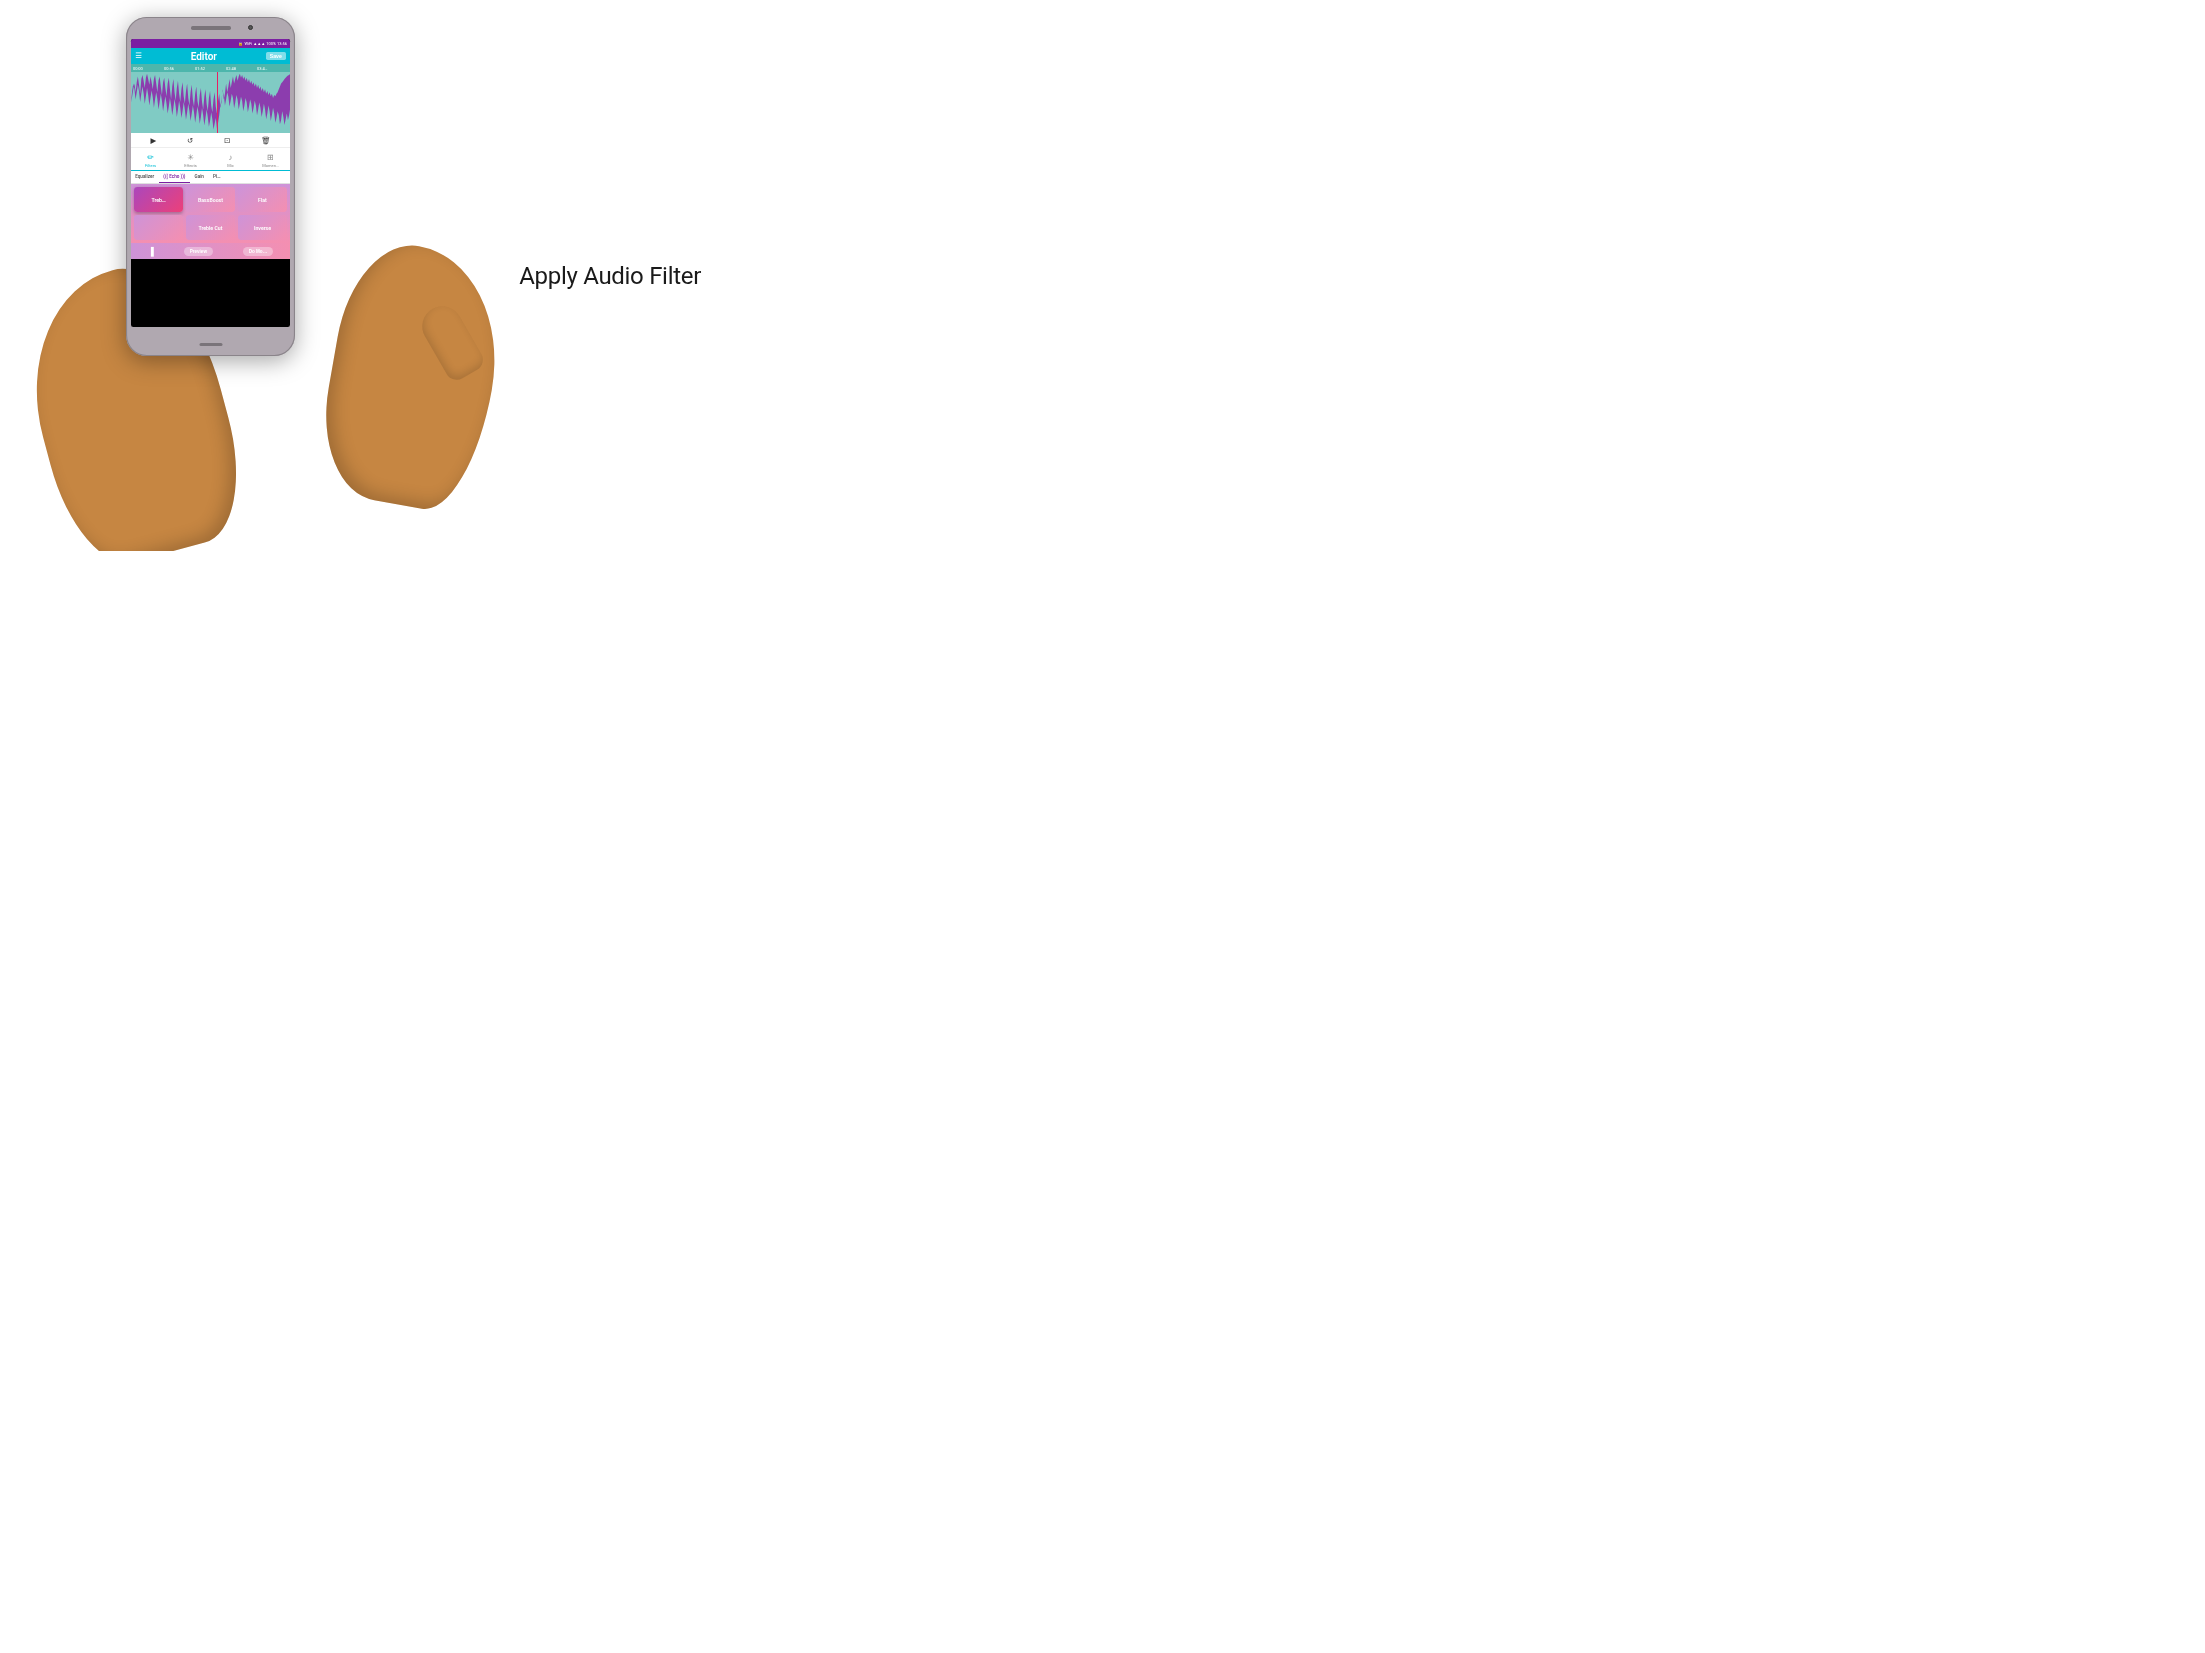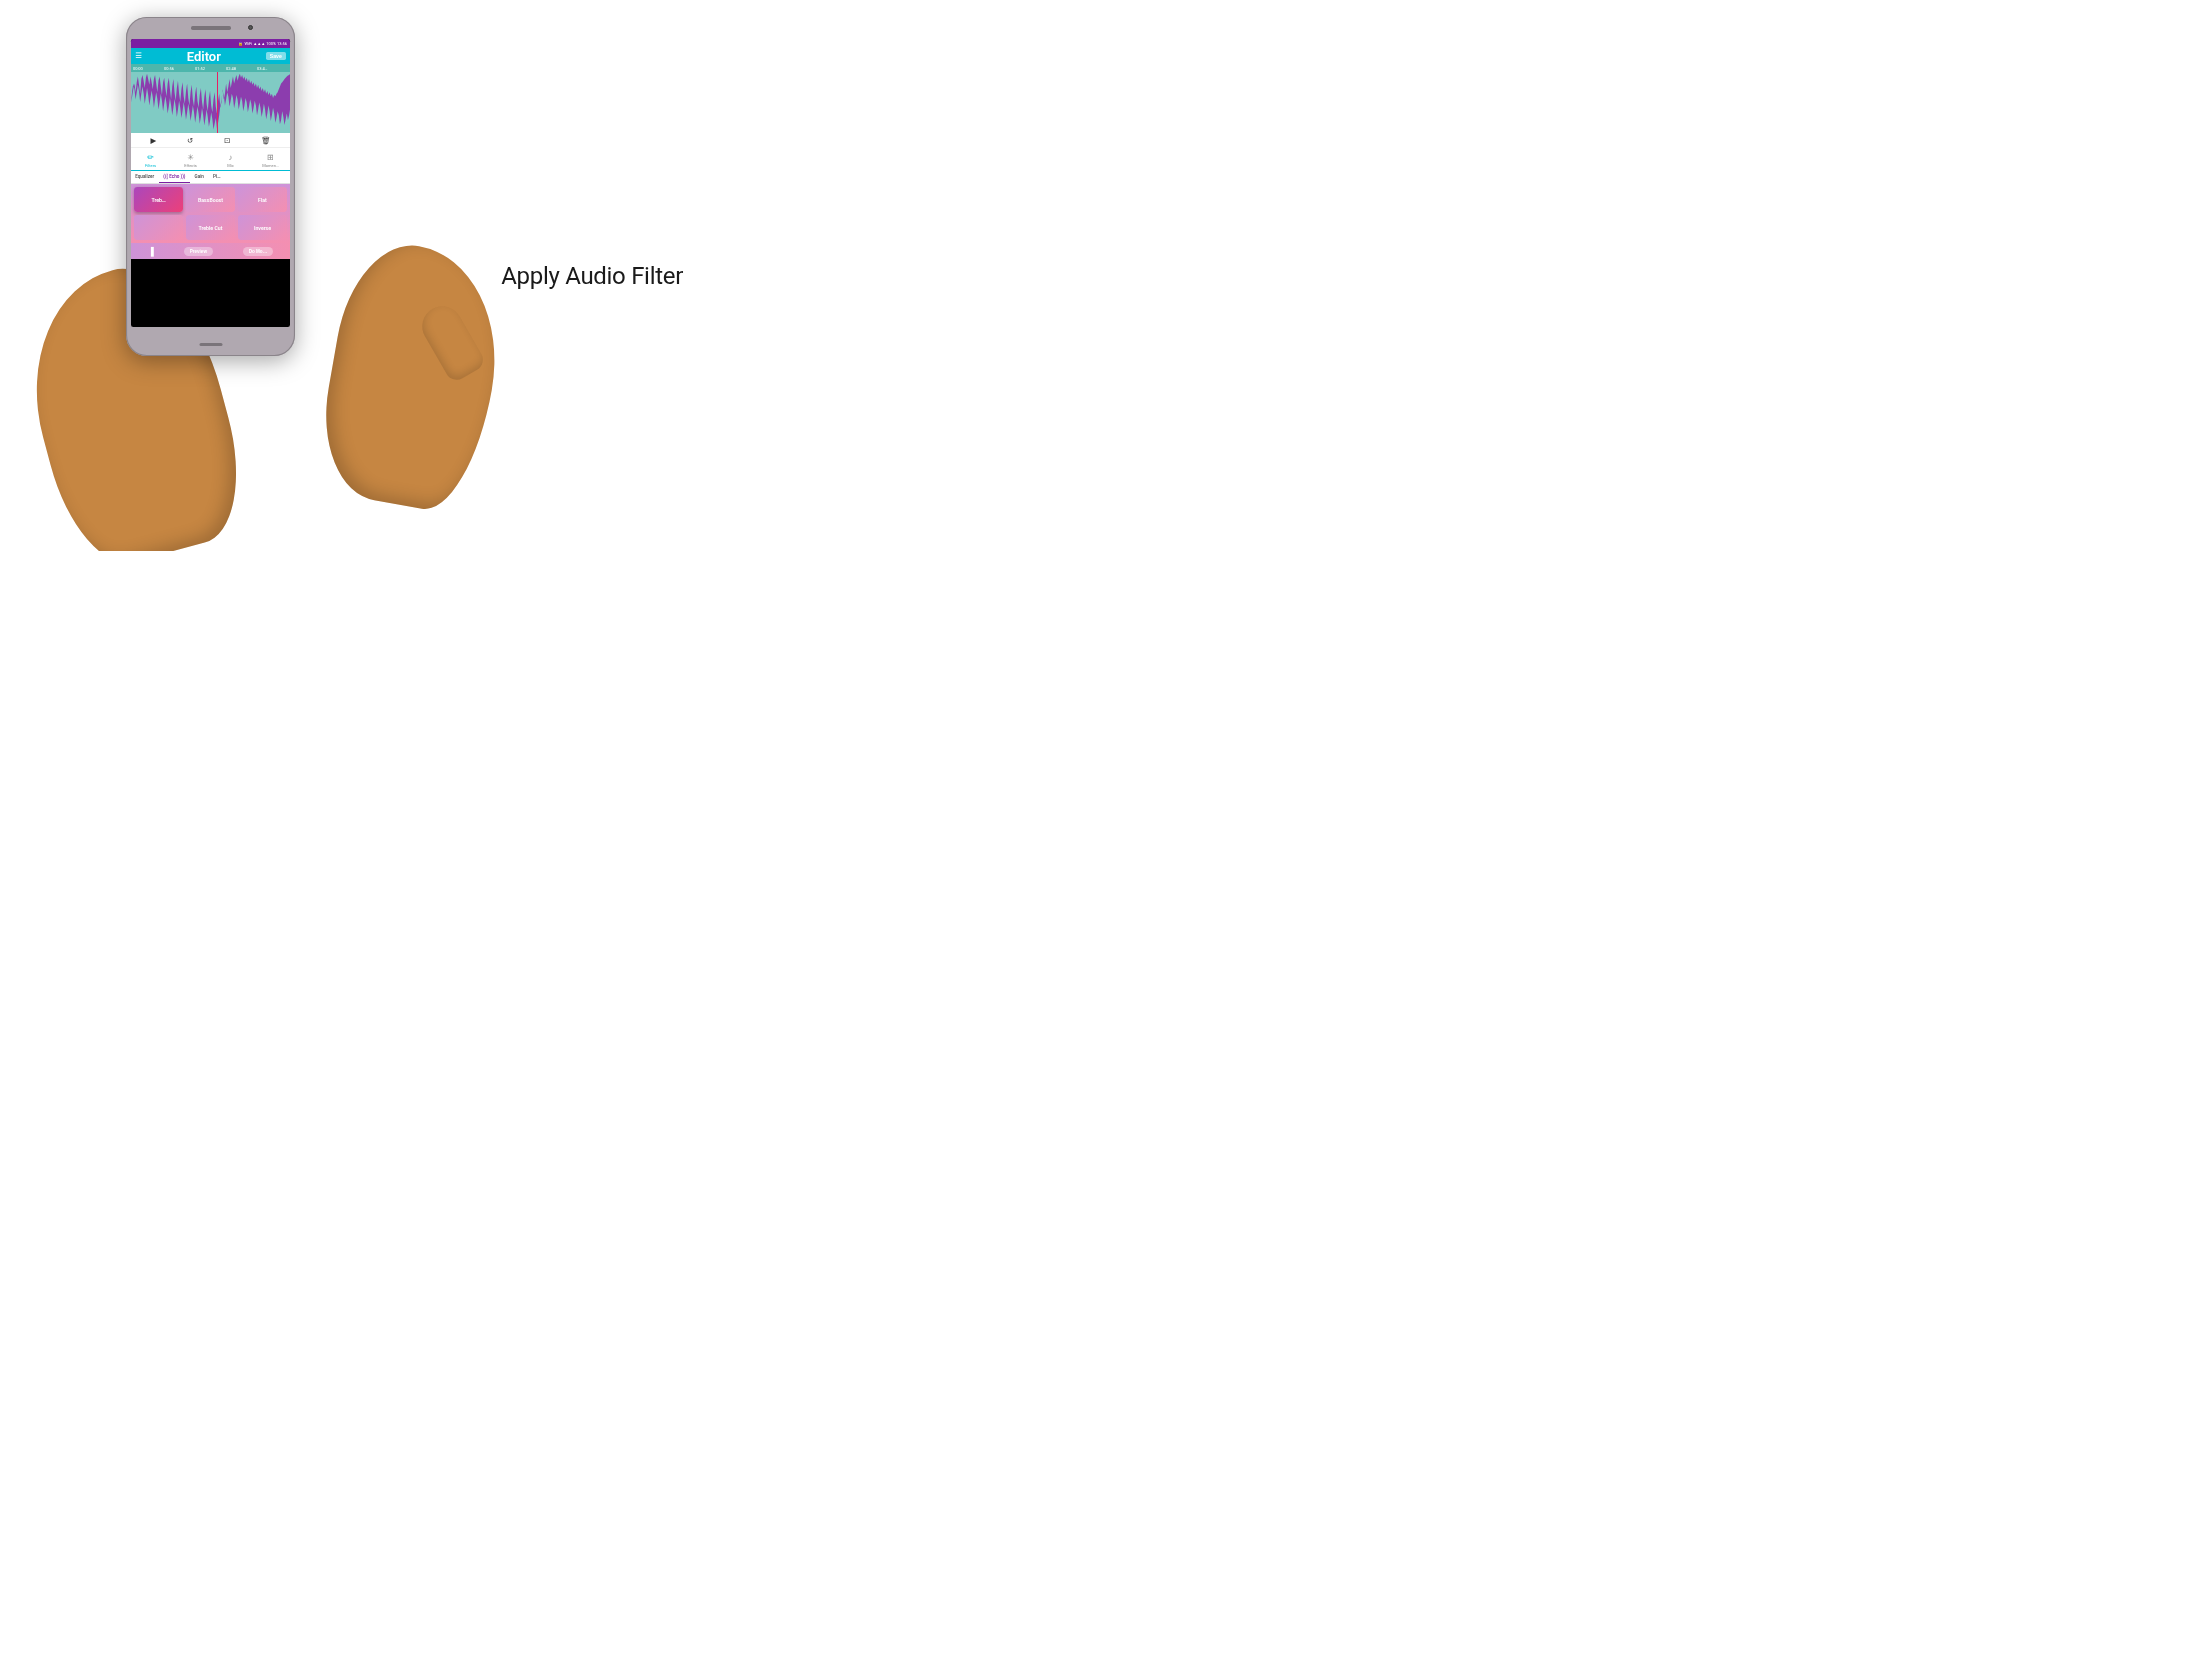--- a/index.html
+++ b/index.html
@@ -9,21 +9,21 @@
       height: 551px;
       background: #ffffff;
       font-family: 'Roboto', Arial, sans-serif;
       position: relative;
       overflow: hidden;
     }
 
     
     .page-title {
       position: absolute;
-      right: 52px;
+      right: 34px;
       top: 50%;
       transform: translateY(-50%);
       font-size: 24px;
       font-weight: 400;
       color: #1a1a1a;
       letter-spacing: -0.3px;
     }
 
     
     .scene {
@@ -109,21 +109,21 @@
       padding: 0 4.6px;
       justify-content: space-between;
     }
     .app-bar-menu {
       color: #fff;
       font-size: 7.5px;
       line-height: 1;
     }
     .app-bar-title {
       color: #fff;
-      font-size: 13px;
+      font-size: 10px;
       font-weight: 600;
     }
     .app-bar-save {
       background: #80deea;
       color: #fff;
       font-size: 5.2px;
       font-weight: 600;
       border: none;
       border-radius: 1.7px;
       padding: 1.1px 4px;

